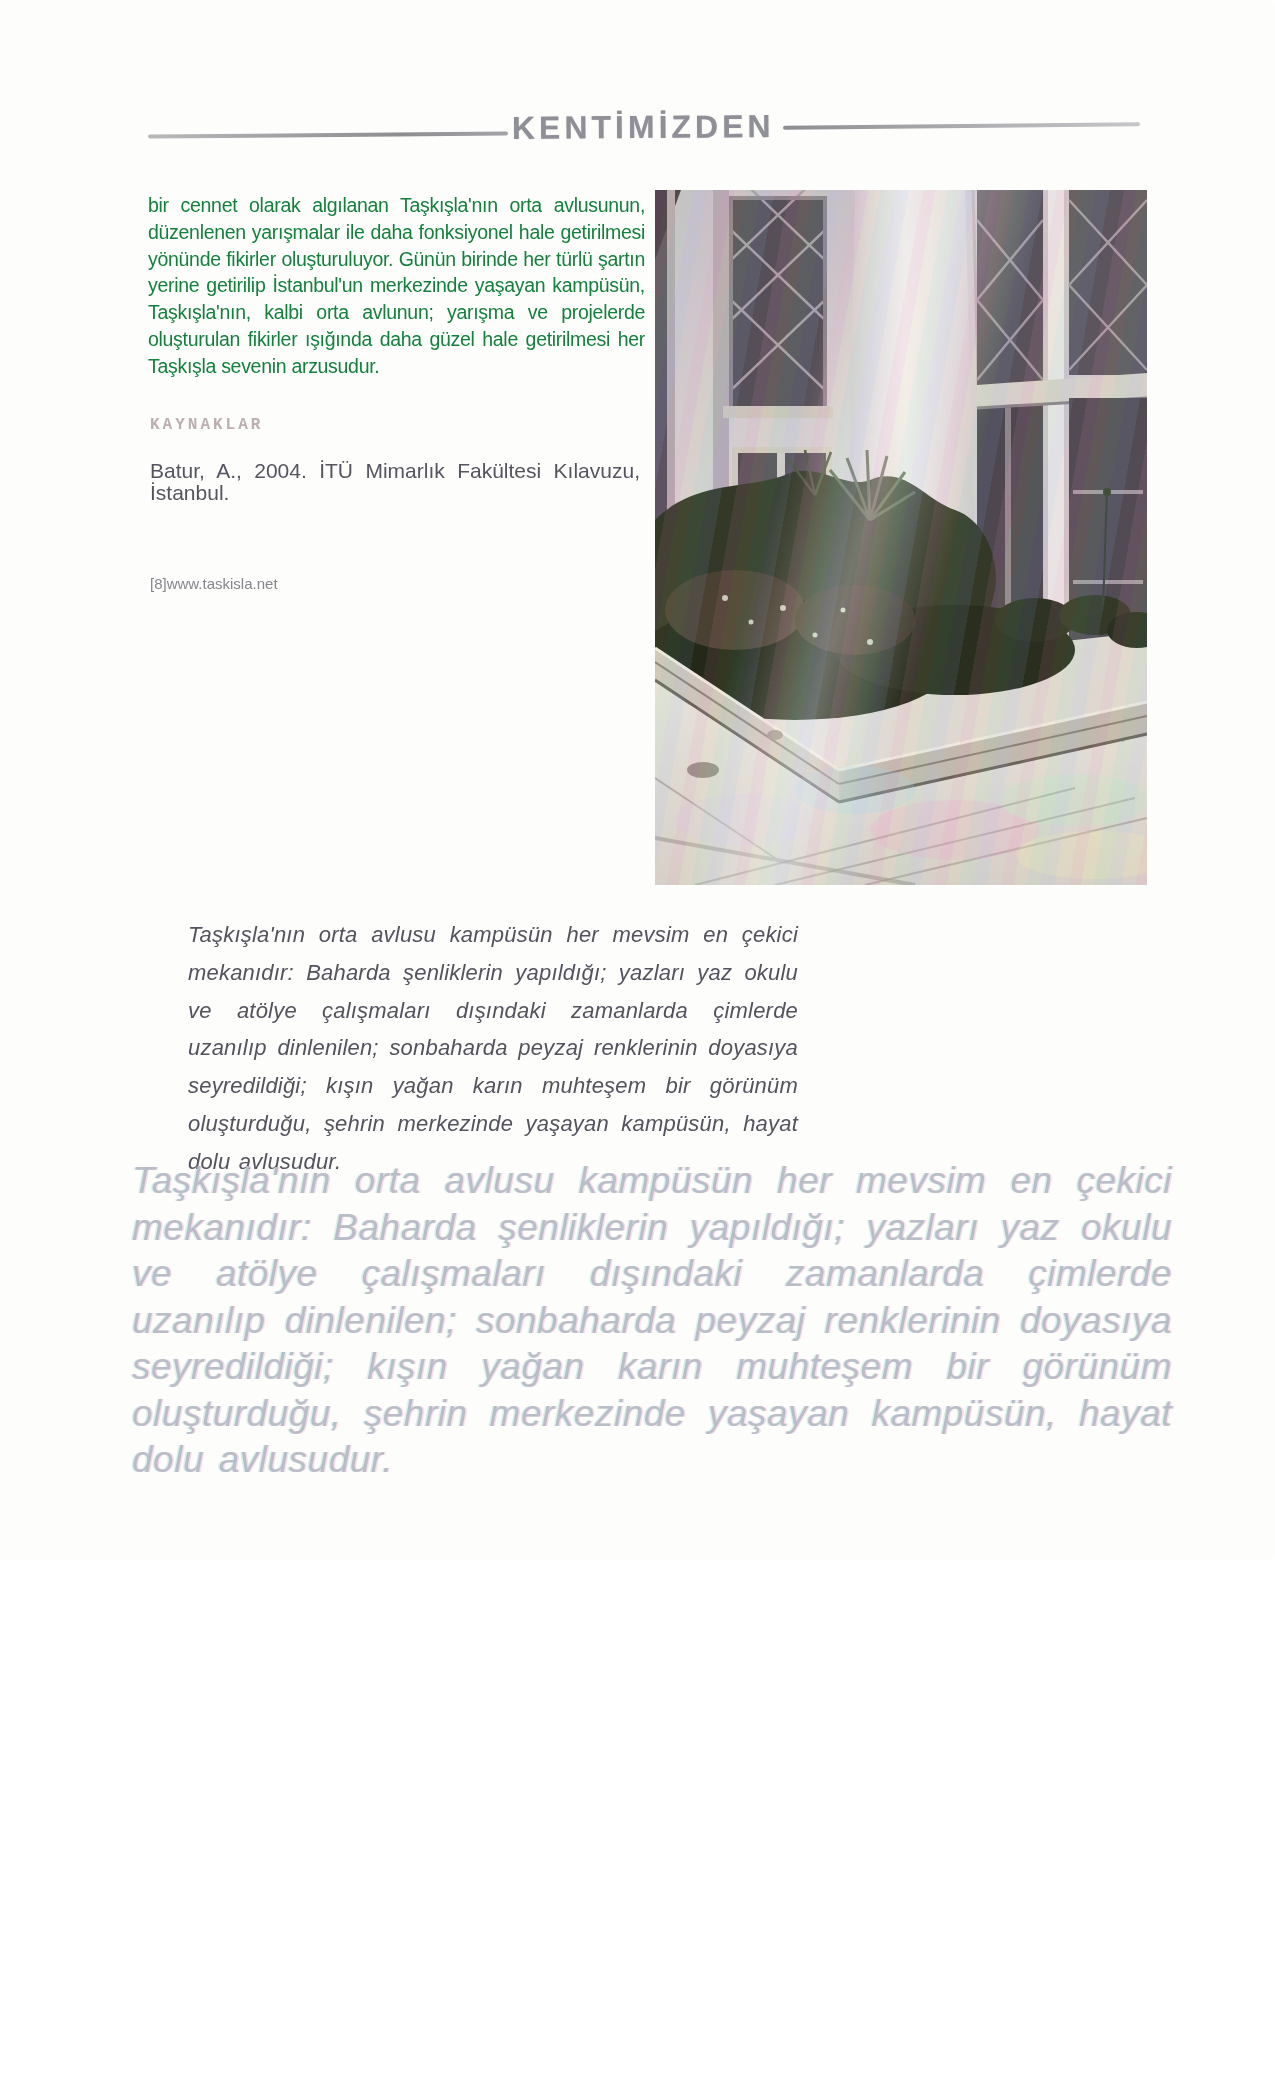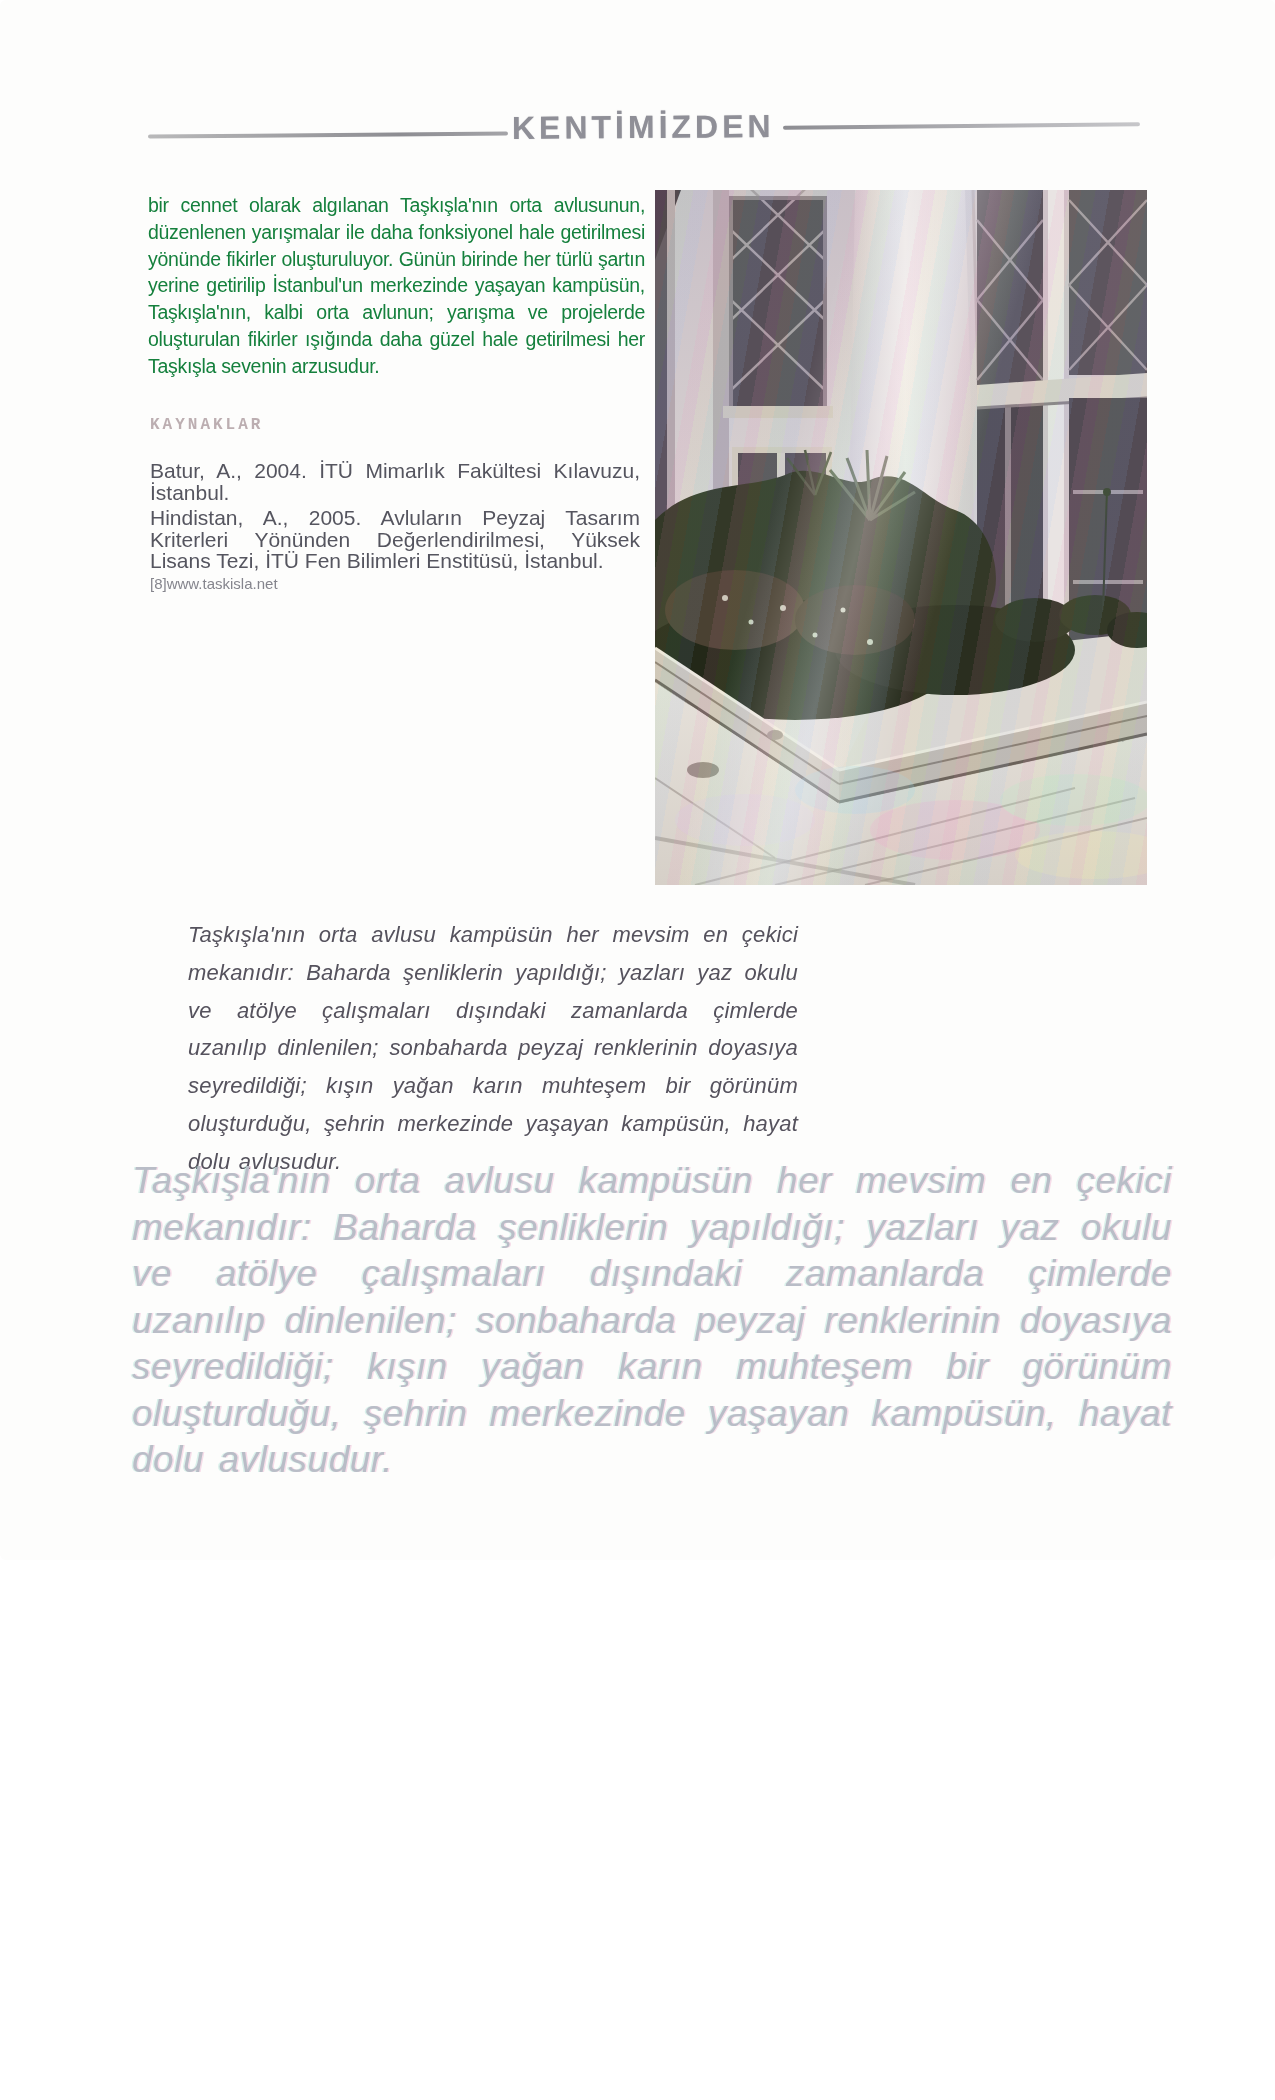--- a/index.html
+++ b/index.html
@@ -83,21 +83,20 @@
 <div class="page">
 
   <div class="rule rule-hdr-left"></div>
   <div class="page-title">KENTİMİZDEN</div>
   <div class="rule rule-hdr-right"></div>
 
   <div class="intro">bir cennet olarak algılanan Taşkışla'nın orta avlusunun, düzenlenen yarışmalar ile daha fonksiyonel hale getirilmesi yönünde fikirler oluşturuluyor. Günün birinde her türlü şartın yerine getirilip İstanbul'un merkezinde yaşayan kampüsün, Taşkışla'nın, kalbi orta avlunun; yarışma ve projelerde oluşturulan fikirler ışığında daha güzel hale getirilmesi her Taşkışla sevenin arzusudur.</div>
 
   <div class="refs-heading">KAYNAKLAR</div>
   <div class="ref ref-1">Batur, A., 2004. İTÜ Mimarlık Fakültesi Kılavuzu, İstanbul.</div>
-  <div class="ref ref-2">Hindistan, A., 2005. Avluların Peyzaj Tasarım Kriterleri Yönünden Değerlendirilmesi, Yüksek Lisans Tezi, İTÜ Fen Bilimleri Enstitüsü, İstanbul.</div>
   <div class="ref-link">[8]www.taskisla.net</div>
 
   <div class="photo">
     <svg viewBox="0 0 492 695" preserveAspectRatio="none">
       <defs>
         <linearGradient id="wallgrad" x1="0" y1="0" x2="0" y2="1">
           <stop offset="0" stop-color="#c9bfc6"></stop>
             <stop offset=".5" stop-color="#d8d2d2"></stop>
             <stop offset="1" stop-color="#e4dfda"></stop>
         </linearGradient>

